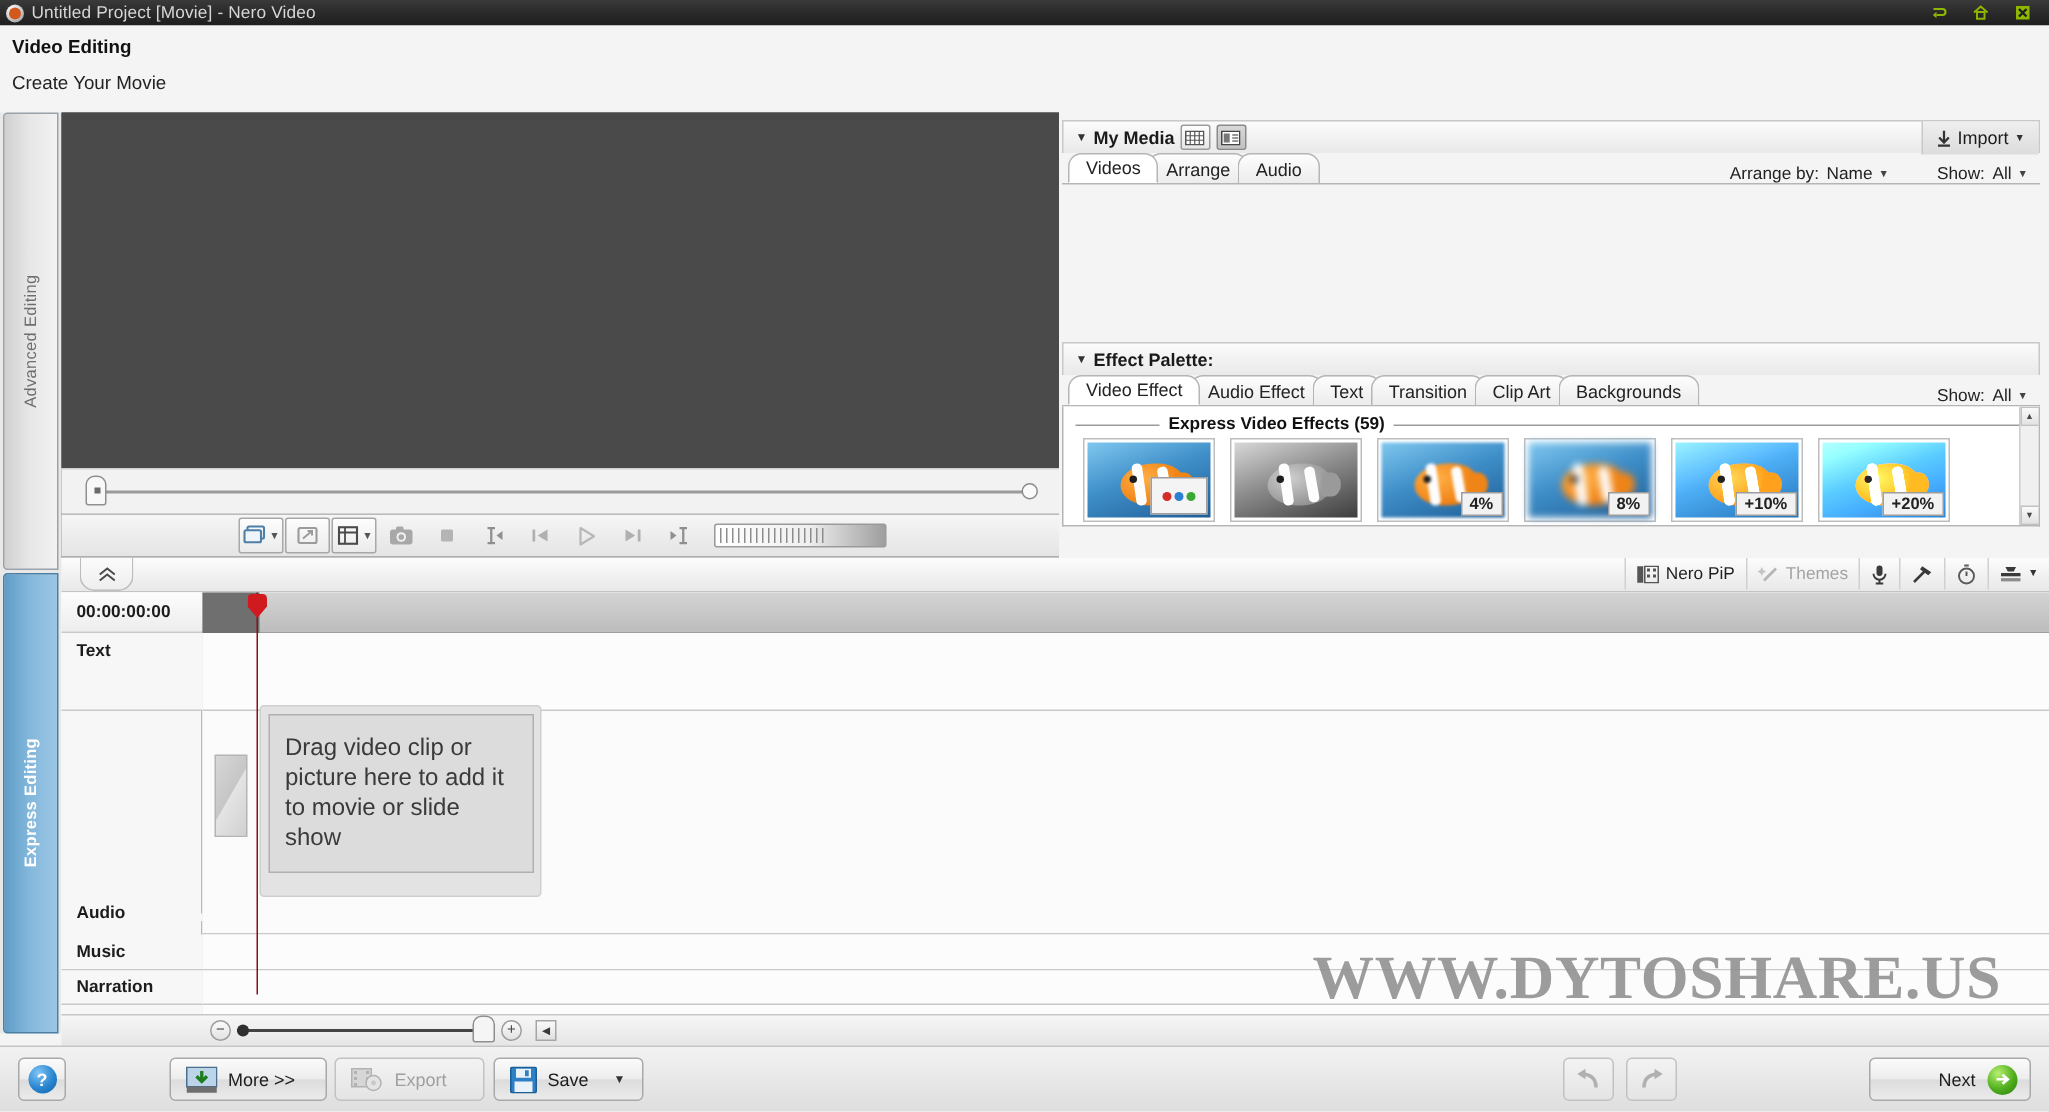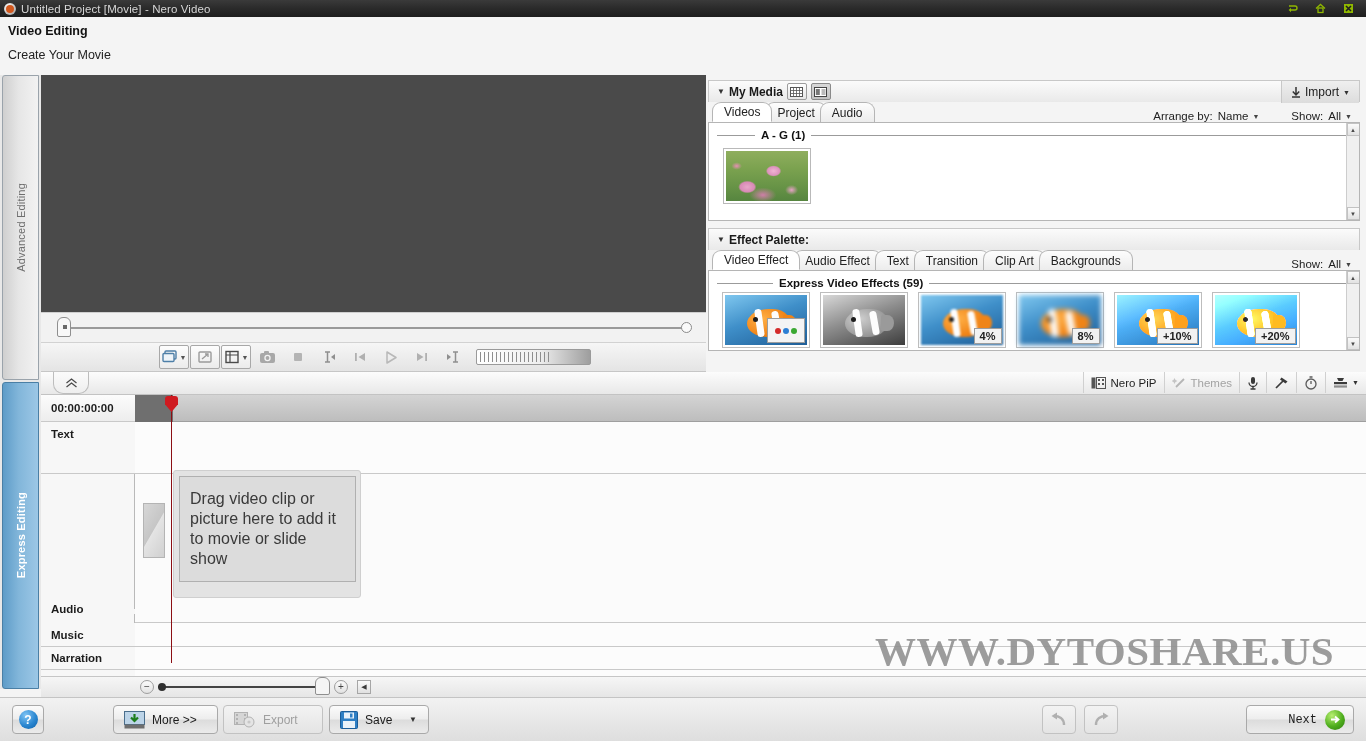--- a/index.html
+++ b/index.html
@@ -342,21 +342,21 @@
     display: flex; align-items: center; font-size: 12px; color: #1c1c1c;
   }
   .btn.dim { color: #9f9f9f; border-color: #c2c2c2; background: linear-gradient(to bottom,#f3f3f3,#e4e4e4); }
   #help-btn { left: 12px; width: 32px; justify-content: center; }
   #more-btn { left: 113px; width: 105px; gap: 7px; padding-left: 10px; }
   #export-btn { left: 223px; width: 100px; gap: 7px; padding-left: 10px; }
   #save-btn { left: 329px; width: 100px; gap: 7px; padding-left: 10px; position: absolute; }
   #save-btn .caret { position: absolute; right: 11px; font-size: 8px; color: #333; }
   #undo-btn { left: 1042px; width: 34px; justify-content: center; }
   #redo-btn { left: 1084px; width: 34px; justify-content: center; }
-  #next-btn { left: 1246px; width: 108px; justify-content: flex-end; padding-right: 8px; gap: 8px; font-family: Liberation Mono, monospace; }
+  #next-btn { left: 1246px; width: 108px; justify-content: flex-end; padding-right: 8px; gap: 8px; }
   .help-circle {
     width: 19px; height: 19px; border-radius: 50%;
     background: radial-gradient(circle at 35% 28%, #7fc4f5 0%, #2a86d0 55%, #0b5fa8 100%);
     color: #fff; font-weight: bold; font-size: 12px;
     display: flex; align-items: center; justify-content: center;
   }
   .green-circle {
     width: 20px; height: 20px; border-radius: 50%;
     background: radial-gradient(circle at 35% 28%, #b8ef72 0%, #4fae1d 55%, #2c7a0c 100%);
     display: flex; align-items: center; justify-content: center;
@@ -526,51 +526,37 @@
           </svg>
         <span>Import</span>
         <span class="caret" style="font-size:7px;color:#333;">▼</span>
       </div>
     </div>
     <div class="tabstrip">
       <div class="tab active">
           <span>Videos</span>
         </div>
       <div class="tab">
-          <span>Project</span>
+          <span>Arrange</span>
         </div>
       <div class="tab">
           <span>Audio</span>
         </div>
       <div class="tabstrip-right">
         <span>Arrange by:</span>
         <span class="dropval">
           <span>Name</span>
           <span class="caret">▼</span>
         </span>
         <span style="width:22px;"></span>
         <span>Show:</span>
         <span class="dropval">
           <span>All</span>
           <span class="caret">▼</span>
         </span>
-      </div>
-    </div>
-    <div id="media-body">
-      <div class="group-head">
-        <div class="rule"></div>
-        <div class="lbl">A - G (1)</div>
-        <div class="rule long"></div>
-      </div>
-      <div id="media-thumb">
-          <div class="img"></div>
-        </div>
-      <div class="vscroll">
-        <div class="arr">▲</div>
-        <div class="arr">▼</div>
       </div>
     </div>
   </div>
 
   <div id="effect-panel">
     <div class="panel-head">
       <span class="tri">▼</span>
       <span class="ttl">Effect Palette:</span>
     </div>
     <div class="tabstrip">

